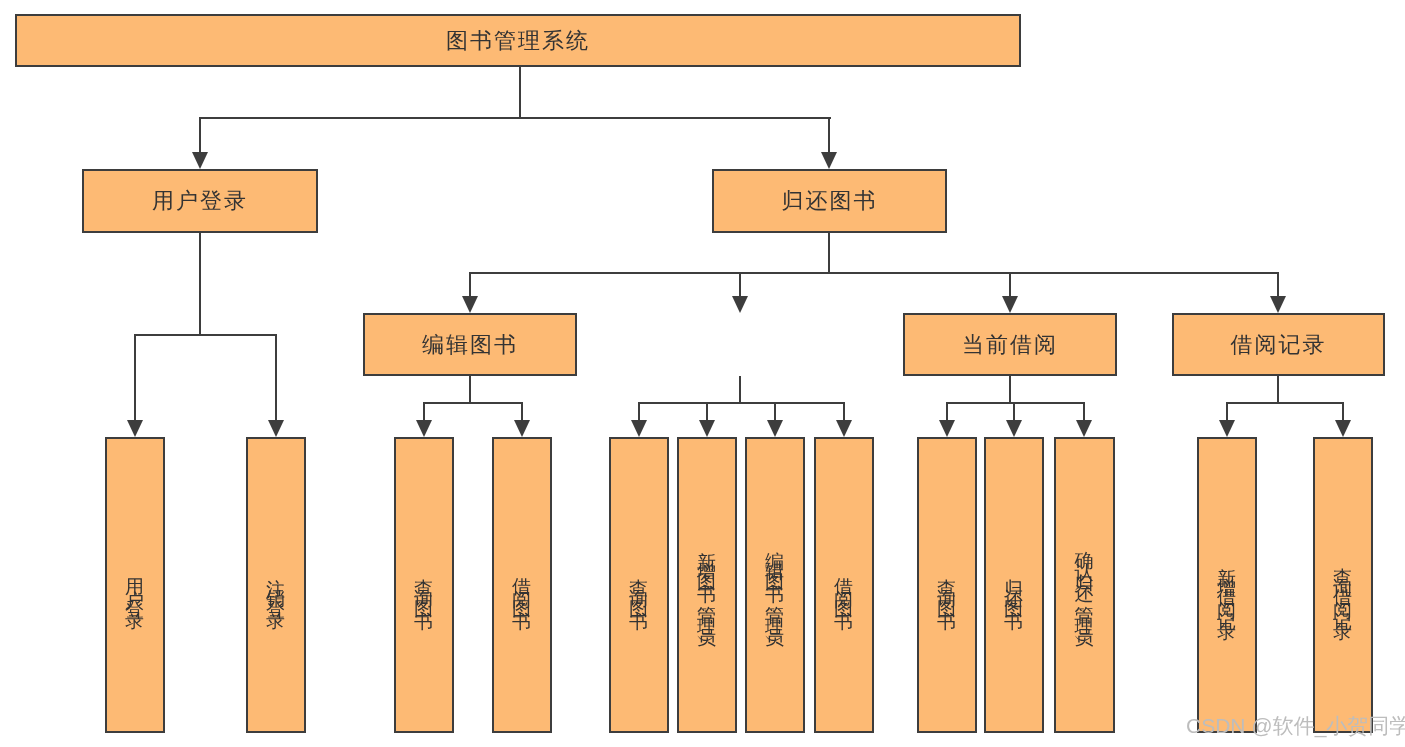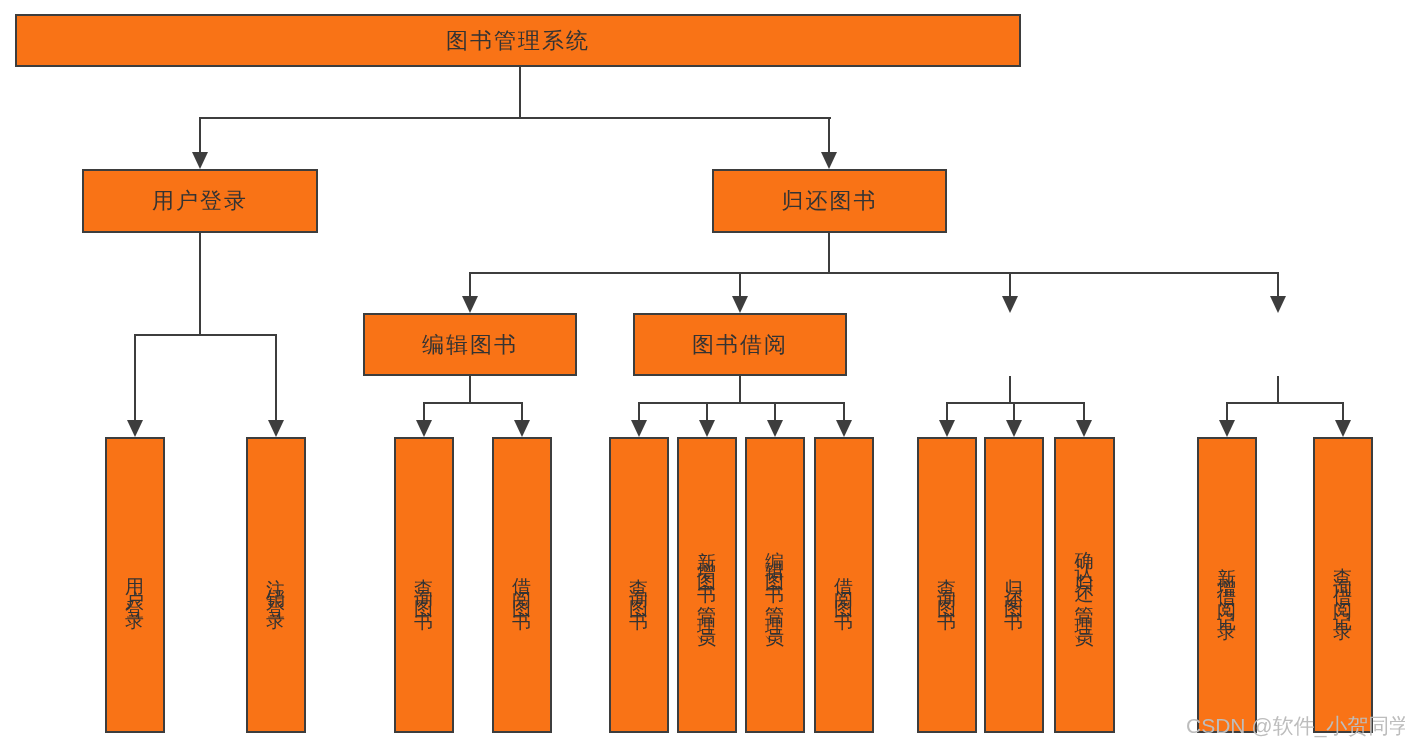--- a/index.html
+++ b/index.html
@@ -12,21 +12,21 @@
   .canvas{
     position:relative;
     width:1405px;height:747px;
     background:#ffffff;
     overflow:hidden;
   }
   .node{
     position:absolute;
     box-sizing:border-box;
     border:2px solid var(--line);
-    background:#f97316;
+    background:#fdba74;
     display:flex;align-items:center;justify-content:center;
     color:var(--text);
   }
   .hnode span{
     font-size:22px;
     letter-spacing:2px;
     white-space:nowrap;
   }
   .leaf span{
     writing-mode:vertical-rl;
@@ -93,22 +93,25 @@
   <div class="vline" style="left:828px;top:233px;height:40px"></div>
   <div class="hline" style="left:470px;top:272px;width:809px"></div>
   <div class="arrow" style="left:470px;top:272px;height:41px"></div>
   <div class="arrow" style="left:740px;top:272px;height:41px"></div>
   <div class="arrow" style="left:1010px;top:272px;height:41px"></div>
   <div class="arrow" style="left:1278px;top:272px;height:41px"></div>
 
   <div class="node hnode" style="left:363px;top:313px;width:214px;height:63px">
     <span>编辑图书</span>
   </div>
-  <div class="node hnode" style="left:633px;top:313px;width:214px;height:63px">
-    <span>图书借阅</span>
+  <div class="node hnode" style="left:903px;top:313px;width:214px;height:63px">
+    <span>当前借阅</span>
+  </div>
+  <div class="node hnode" style="left:1172px;top:313px;width:213px;height:63px">
+    <span>借阅记录</span>
   </div>
 
   <div class="vline" style="left:469px;top:376px;height:27px"></div>
   <div class="hline" style="left:424px;top:402px;width:99px"></div>
   <div class="arrow" style="left:424px;top:402px;height:35px"></div>
   <div class="arrow" style="left:522px;top:402px;height:35px"></div>
 
   <div class="vline" style="left:739px;top:376px;height:27px"></div>
   <div class="hline" style="left:639px;top:402px;width:206px"></div>
   <div class="arrow" style="left:639px;top:402px;height:35px"></div>

